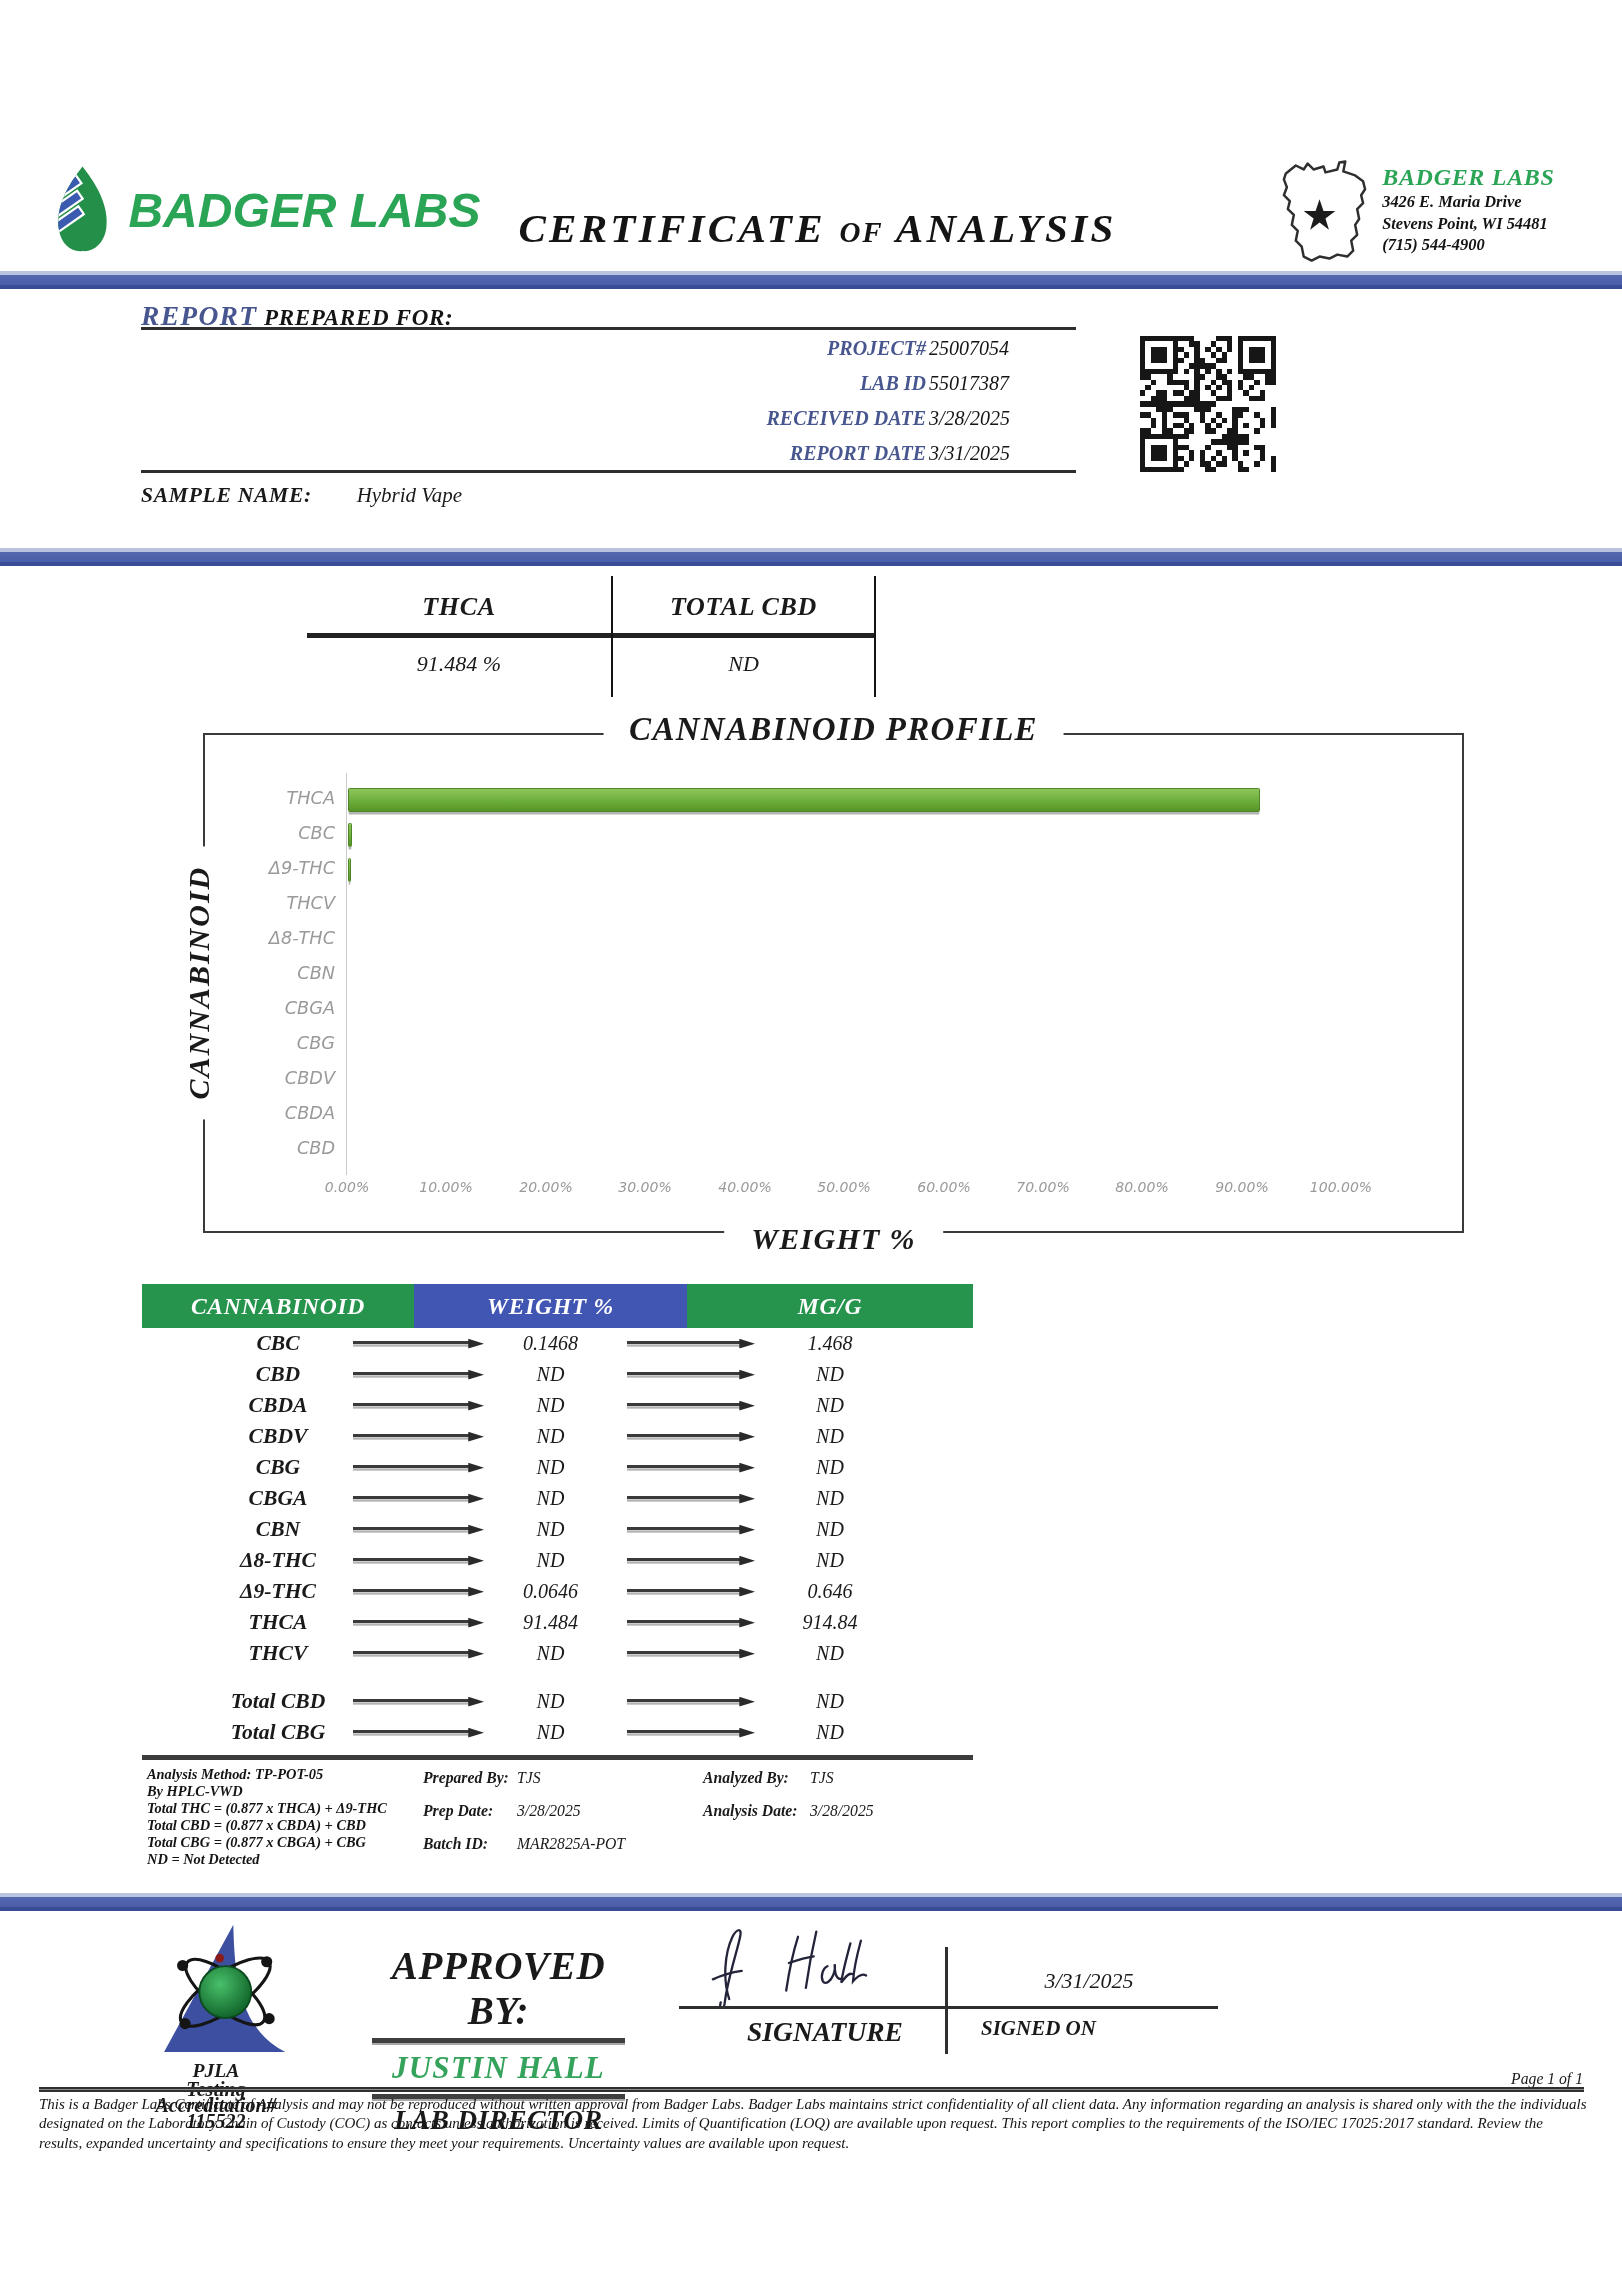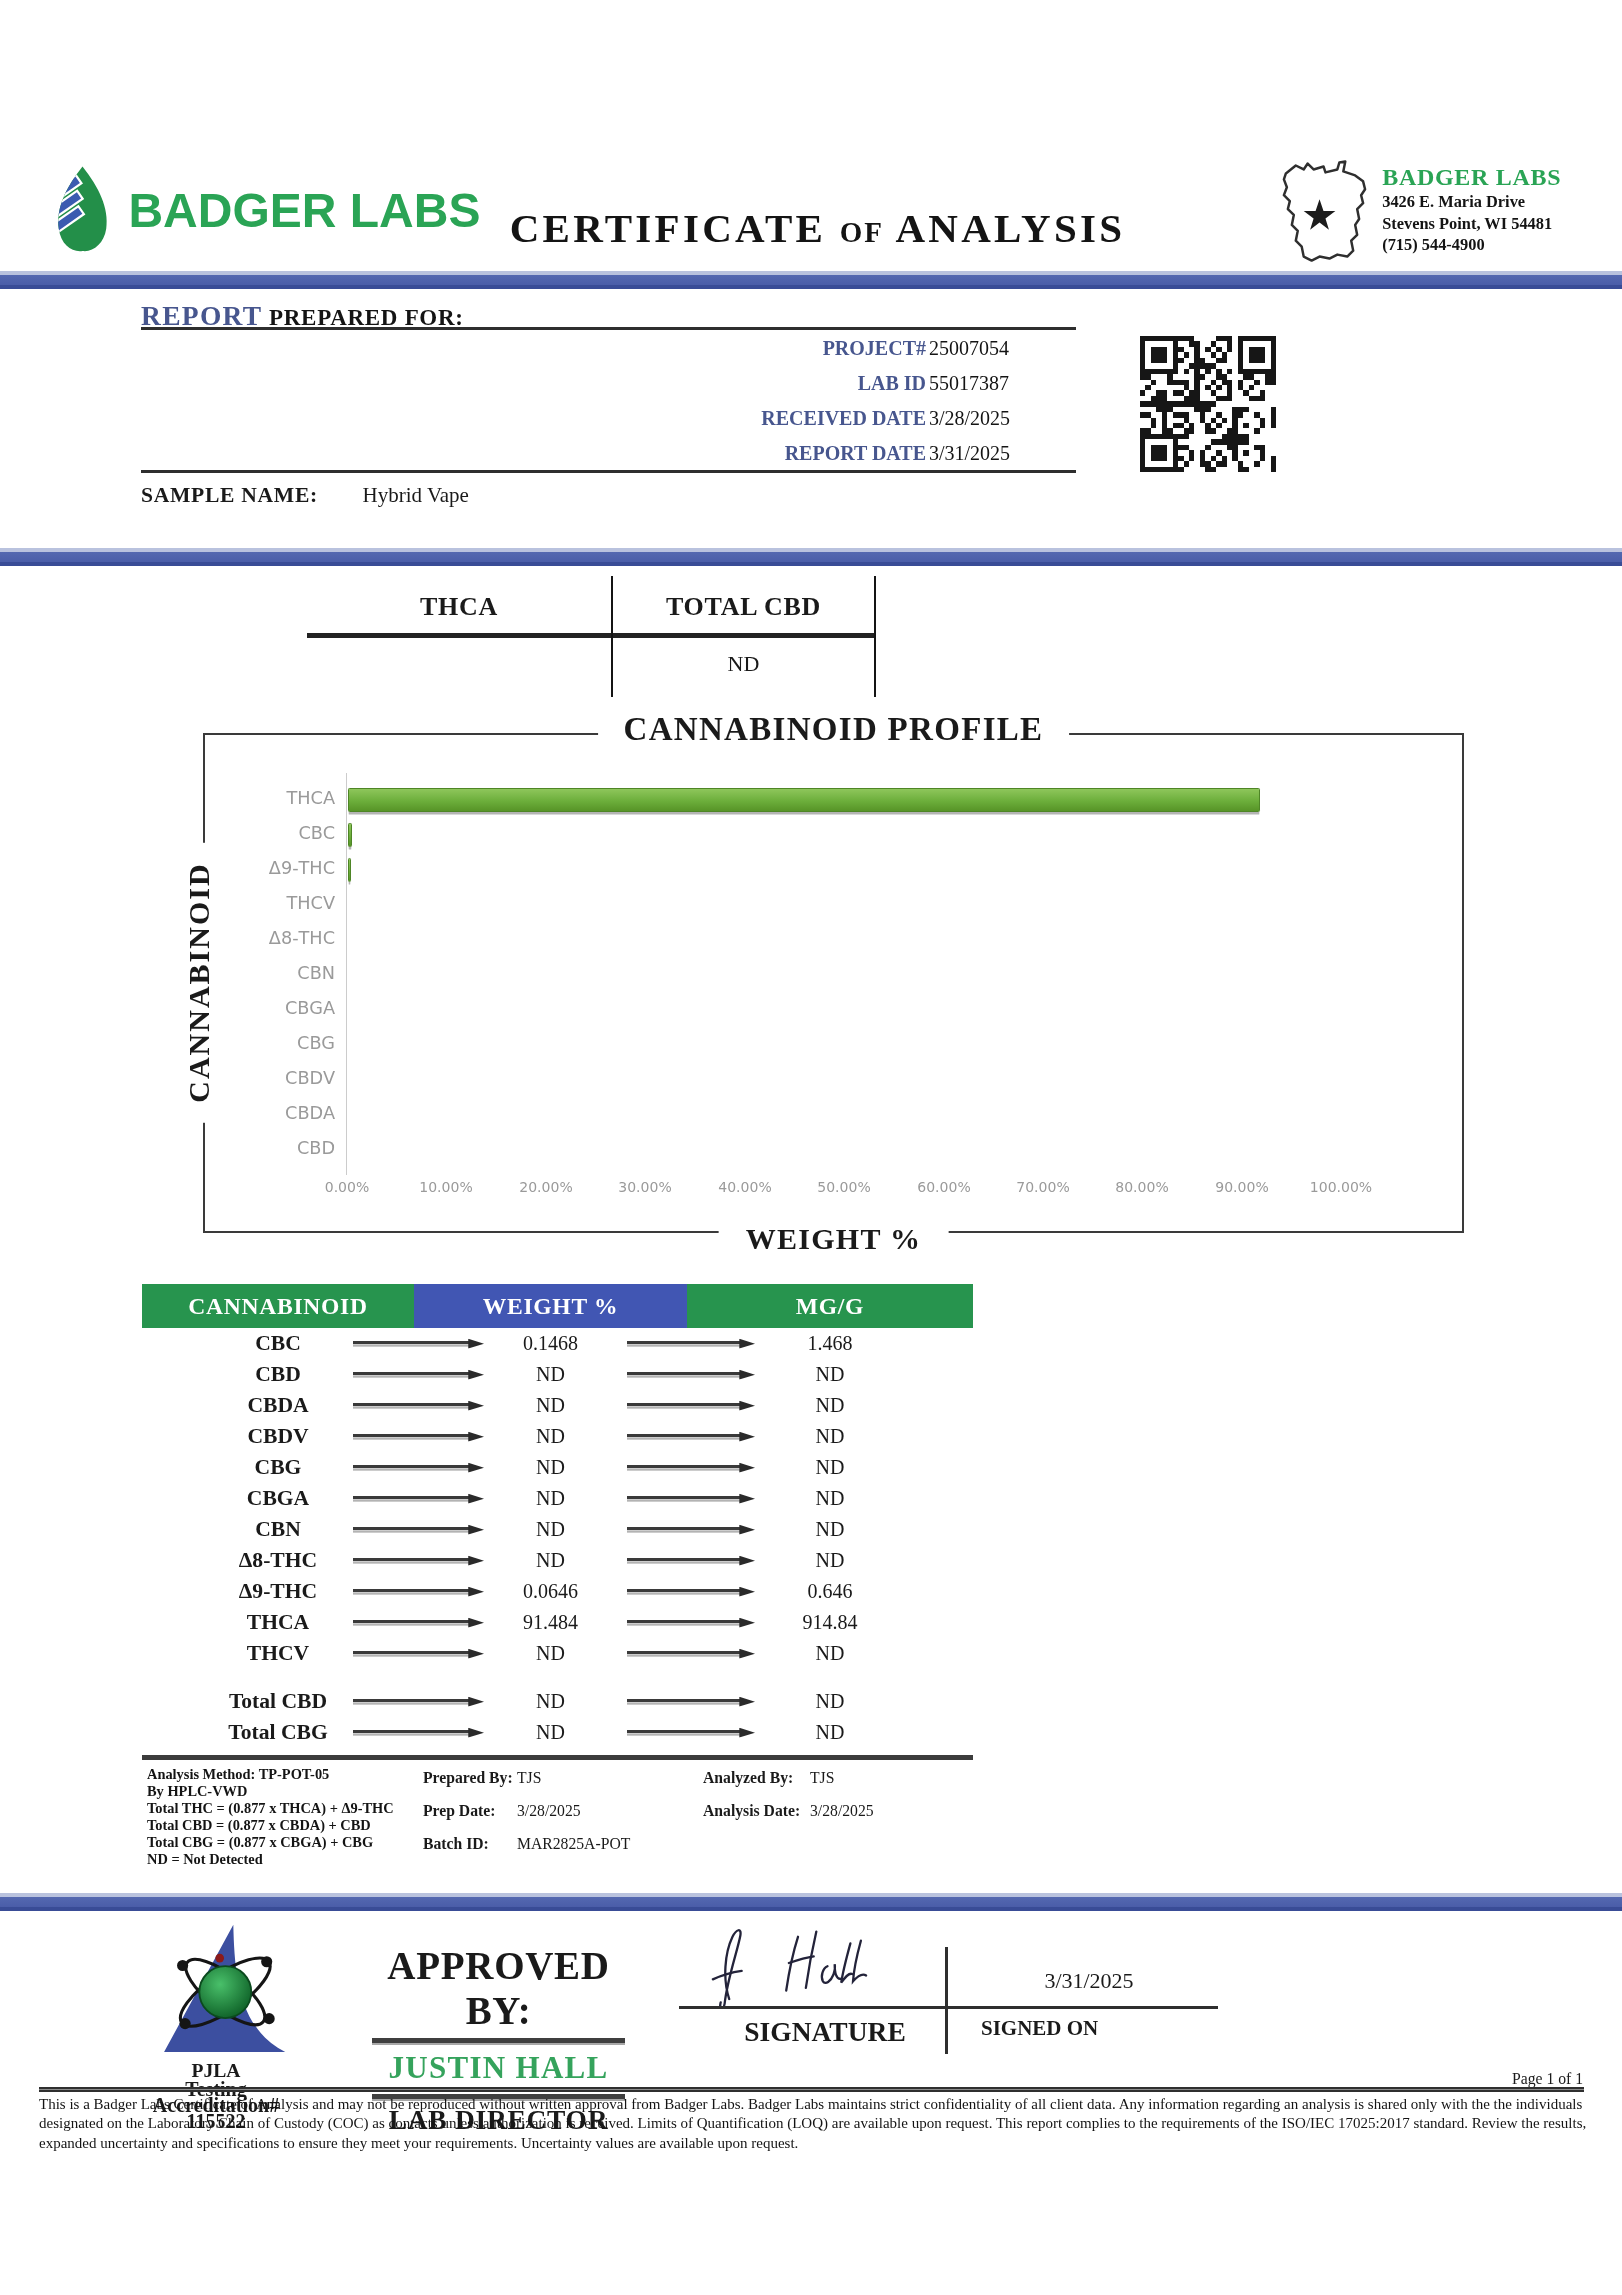--- a/index.html
+++ b/index.html
@@ -1,17 +1,17 @@
 <!DOCTYPE html>
 <html style="font-size:10.5px"><head>
 <meta charset="utf-8">
 <style>
   html,body{margin:0;padding:0;background:#ffffff;}
   .page{position:relative;width:1622px;height:2295px;background:#ffffff;
-        font-family:"Liberation Serif",serif;color:#1a1a1a;overflow:hidden;}
+        font-family:"Liberation Serif",serif;color:#1a1a1a;overflow:hidden;font-style:italic;}
 
   
   .logo-wrap{position:absolute;left:51px;top:165px;display:flex;align-items:center;gap:14.4px;}
   .logo-text{font-family:"Liberation Sans",sans-serif;font-weight:700;font-size:48px;
              letter-spacing:0px;color:#2aa455;display:inline-block;}
   .cert-title{position:absolute;left:471px;top:204px;width:693px;text-align:center;
               font-weight:700;font-size:41px;letter-spacing:3.3px;color:#141414;white-space:nowrap;}
   .cert-title .of{font-size:29px;letter-spacing:2px;}
   .lab-card{position:absolute;left:1274px;top:150px;width:314px;display:flex;gap:9.2px;align-items:flex-start;}
   .lab-card-text{padding-top:14.4px;}
@@ -399,20 +399,21 @@
     <span class="sn-label">SAMPLE NAME:</span>
     <span class="sn-value">Hybrid Vape</span>
   </div>
 
   <div class="blue-bar bar2"></div>
 
   <div class="summary">
       <div class="sum-col">
         <div class="sum-head">THCA</div>
         <div class="sum-line"></div>
+        <div class="sum-val">91.484 %</div>
       </div>
       <div class="sum-col mid">
         <div class="sum-head">TOTAL CBD</div>
         <div class="sum-line"></div>
         <div class="sum-val">ND</div>
       </div>
     </div>
 
   <div class="chart-box">
     <div class="chart-title">CANNABINOID PROFILE</div>

